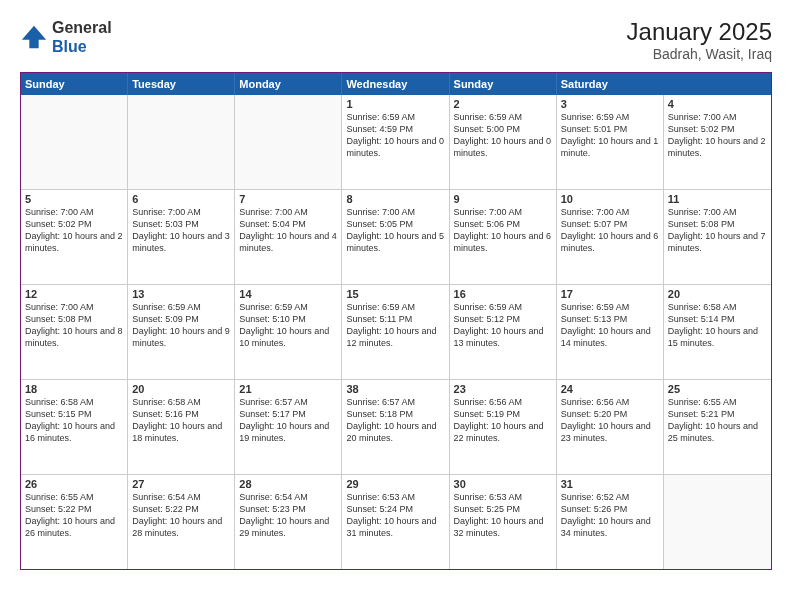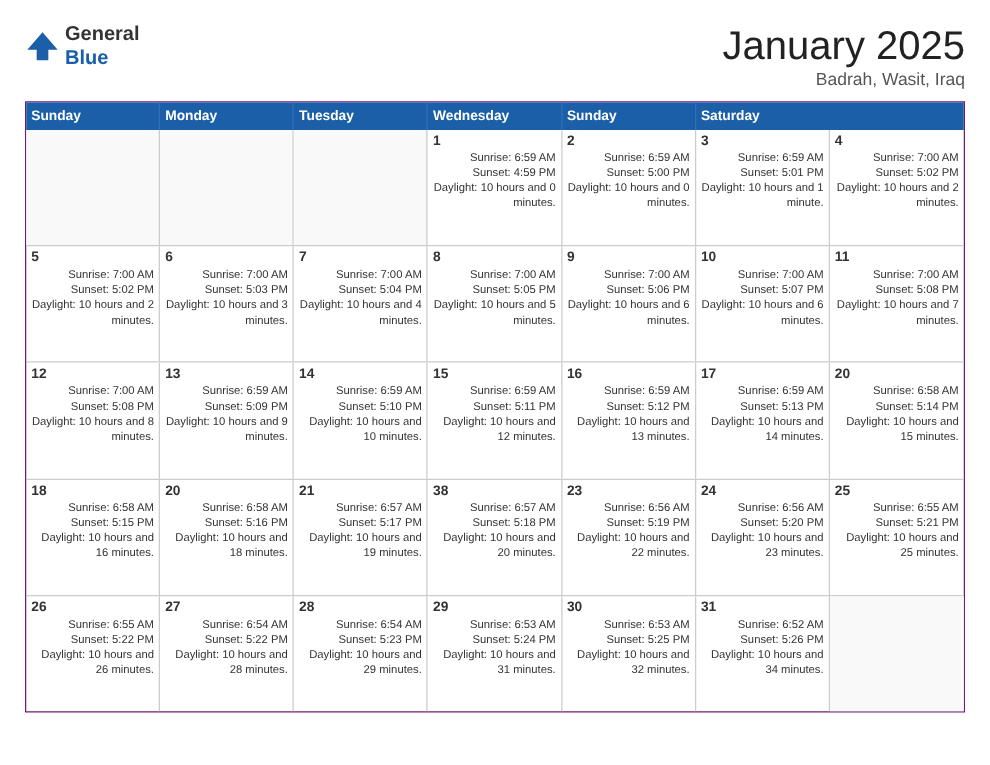--- a/index.html
+++ b/index.html
@@ -36,21 +36,21 @@
     .logo-general { color: #333; }
     .logo-blue { color: #1a5fa8; }
     .logo-icon {
       width: 28px;
       height: 28px;
     }
     .title-block {
       text-align: right;
     }
     .month-title {
-      font-size: 32px;
+      font-size: 24px;
       color: #222;
       font-weight: normal;
       margin-left: 37px;
     }
     .location {
       font-size: 14px;
       color: #555;
     }
     .calendar {
       flex: 1;
@@ -97,21 +97,20 @@
     .cell-day-num {
       font-size: 11px;
       font-weight: bold;
       display: block;
       margin-bottom: 1px;
     }
     .cell-info {
       font-size: 9px;
       line-height: 1.35;
       color: #333;
-      text-align: right;
     }
   </style>
 </head>
 <body>
 
 <div class="page">
   <div class="header">
     <div class="logo">
       <svg class="logo-icon" viewBox="0 0 30 30">
         <polygon points="15,3 28,18 20,18 20,27 10,27 10,18 2,18" fill="#1a5fa8"></polygon>
@@ -123,22 +122,22 @@
     </div>
     <div class="title-block">
       <div class="month-title">January 2025</div>
       <div class="location">Badrah, Wasit, Iraq</div>
     </div>
   </div>
 
   <div class="calendar">
     <div class="day-headers">
     <div class="day-header">Sunday</div>
+        <div class="day-header">Tuesday</div>
         <div class="day-header">Monday</div>
-        <div class="day-header">Tuesday</div>
         <div class="day-header">Wednesday</div>
         <div class="day-header">Sunday</div>
         <div class="day-header">Saturday</div>
       </div>
     <div class="weeks">
     <div class="week-row">
           <div class="cell empty"></div>
           <div class="cell empty"></div>
           <div class="cell empty"></div>
           <div class="cell">

